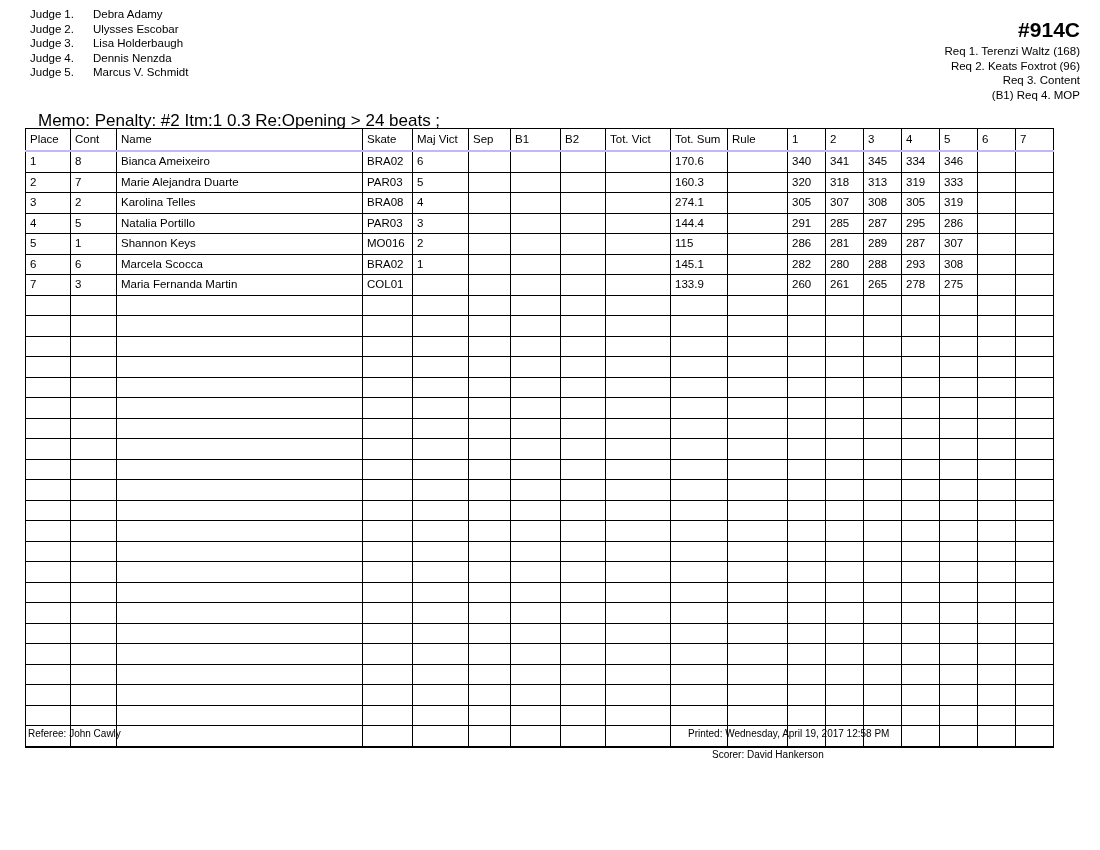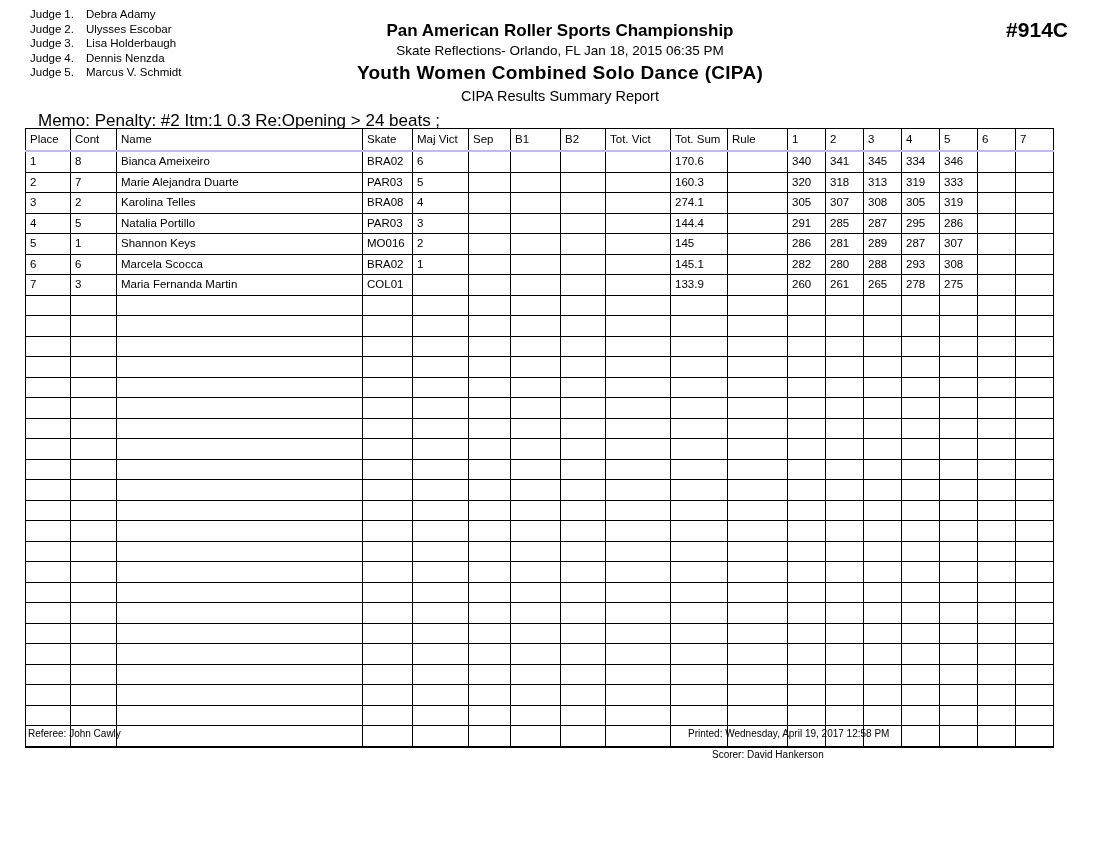--- a/index.html
+++ b/index.html
@@ -25,21 +25,21 @@
   .judges {
     position: absolute;
     left: 30px;
     top: 7px;
     font-size: 11.5px;
     line-height: 14.6px;
     white-space: nowrap;
   }
   .judge-line .jl-label { letter-spacing: 0; }
   .judge-line .jl-num { margin-left: 3px; }
-  .judge-line .jl-name { margin-left: 12px; }
+  .judge-line .jl-name { margin-left: 19px; }
 
   .title-block {
     position: absolute;
     left: 300px;
     top: 0;
     width: 520px;
     text-align: center;
   }
   .title-main {
     font-size: 17px;
@@ -60,21 +60,21 @@
     letter-spacing: 0.3px;
   }
   .title-sub {
     font-size: 14.5px;
     margin-top: 3px;
     line-height: 18px;
   }
 
   .reqs {
     position: absolute;
-    right: 32px;
+    right: 20px;
     top: 18px;
     text-align: right;
     font-size: 11.5px;
     line-height: 14.5px;
     white-space: nowrap;
   }
   .event-code {
     font-size: 21px;
     font-weight: bold;
     line-height: 24px;
@@ -172,29 +172,29 @@
 <div class="header">
 
   <div class="judges">
       <div class="judge-line"><span class="jl-label">Judge</span><span class="jl-num">1.</span><span class="jl-name">Debra Adamy</span></div>
       <div class="judge-line"><span class="jl-label">Judge</span><span class="jl-num">2.</span><span class="jl-name">Ulysses Escobar</span></div>
       <div class="judge-line"><span class="jl-label">Judge</span><span class="jl-num">3.</span><span class="jl-name">Lisa Holderbaugh</span></div>
       <div class="judge-line"><span class="jl-label">Judge</span><span class="jl-num">4.</span><span class="jl-name">Dennis Nenzda</span></div>
       <div class="judge-line"><span class="jl-label">Judge</span><span class="jl-num">5.</span><span class="jl-name">Marcus V. Schmidt</span></div>
     </div>
 
-  <div class="title-block">
-    <div class="title-main">Pan American Roller Sports Championship</div>
-    <div class="title-venue">Skate Reflections- Orlando, FL  Jan 18, 2015  06:35 PM</div>
-    <div class="title-event">Youth Women Combined Solo Dance (CIPA)</div>
-    <div class="title-sub">CIPA Results Summary Report</div>
-  </div>
 
   <div class="reqs">
     <div class="event-code">#914C</div>
+    <div id="reqs-list">
+        <div>Req  1.  Terenzi Waltz (168)</div>
+        <div>Req  2.  Keats Foxtrot (96)</div>
+        <div>Req  3.  Content</div>
+        <div>(B1) Req  4.  MOP</div>
+      </div>
   </div>
 </div>
 
 <div class="memo">Memo: Penalty: #2 Itm:1 0.3 Re:Opening &gt; 24 beats ;</div>
 
 <table class="results-table">
   <colgroup>
     <col class="w-place">
       <col class="w-cont">
       <col class="w-name">
@@ -320,21 +320,21 @@
       <tr>
         <td class="c-center">5</td>
         <td class="c-center">1</td>
         <td>Shannon Keys</td>
         <td>MO016</td>
         <td>2</td>
         <td></td>
         <td></td>
         <td></td>
         <td></td>
-        <td>145</td>
+        <td>115</td>
         <td></td>
         <td class="c-right">286</td>
         <td class="c-right">281</td>
         <td class="c-right">289</td>
         <td class="c-right">287</td>
         <td class="c-right">307</td>
         <td class="c-right"></td>
         <td class="c-right"></td>
       </tr>
       <tr>

